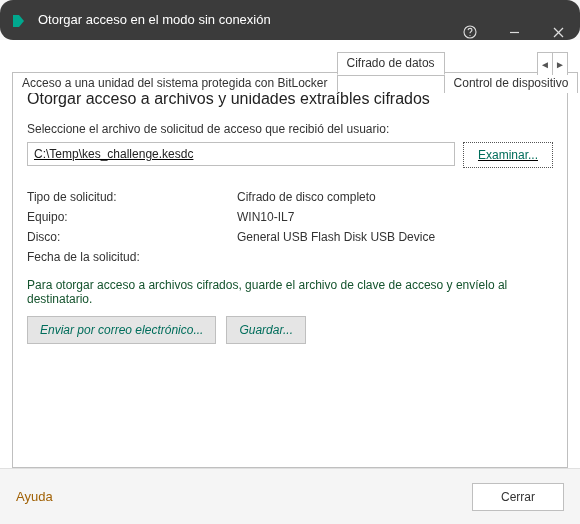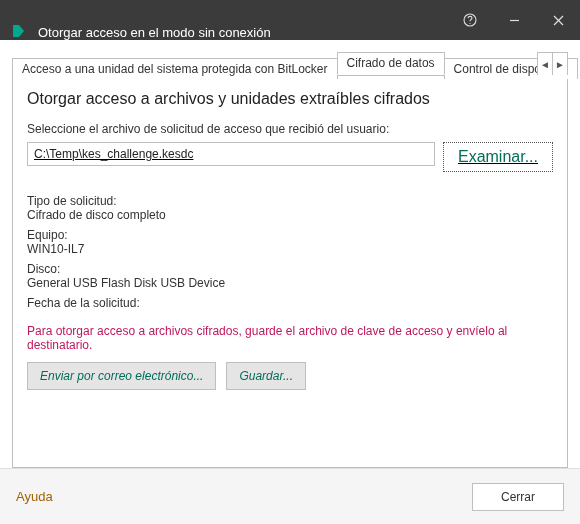--- a/index.html
+++ b/index.html
@@ -1,42 +1,43 @@
 <!DOCTYPE html>
 <html><head>
 <meta charset="utf-8">
 <style>
   * { box-sizing: border-box; margin: 0; padding: 0; font-family: "Segoe UI", Arial, sans-serif; }
   body { width: 580px; height: 524px; background: #f5f5f5; overflow: hidden; }
 
   .titlebar {
     height: 40px; background: #3b3b3b; color: #fff;
-    display: flex; align-items: flex-end; padding: 12px 0 0 10px;
+    display: flex; align-items: flex-start; padding: 12px 0 0 10px;
     font-size: 13px;
+    border-radius: 13px;
   }
   .titlebar .app-icon { width: 18px; height: 18px; margin-right: 10px; }
   .titlebar .title { flex: 1; }
   .titlebar .tb-btn {
     width: 44px; height: 40px; display: flex; align-items: center;
     justify-content: center; color: #ddd; cursor: pointer;
   }
   .titlebar .tb-btn svg { width: 11px; height: 11px; stroke: #ddd; stroke-width: 1.2; fill: none; }
   .titlebar .tb-btn.help svg { width: 14px; height: 14px; stroke-width: 1.1; }
 
   .content { background: #fff; height: calc(524px - 40px - 56px); padding: 12px; position: relative; }
 
   .tabs-outer { position: relative; }
   .tabstrip {
     display: flex; align-items: flex-end; height: 24px; position: relative;
     border-bottom: 1px solid #bfbfbf;
   }
   .tab {
     border: 1px solid #bfbfbf; border-bottom: none;
     padding: 3px 9px; font-size: 12px; color: #333; background: #fff;
-    margin-right: -1px; position: relative; top: 4px; cursor: pointer;
+    margin-right: -1px; position: relative; top: 18px; cursor: pointer;
     white-space: nowrap;
   }
   .tab.active {
     border-bottom: 1px solid #fff; padding-bottom: 4px; top: 0;
     z-index: 2;
   }
   .tab-navs {
     position: absolute; right: 0; top: 0; display: flex; height: 23px;
   }
   .tab-nav {
@@ -50,29 +51,29 @@
   }
 
   .heading { font-size: 16px; color: #222; margin-bottom: 14px; font-weight: 400; }
   .instr { font-size: 12px; color: #333; margin-bottom: 6px; }
   .file-row { display: flex; gap: 8px; margin-bottom: 22px; text-decoration: underline; }
   .file-input {
     flex: 1; border: 1px solid #bfbfbf; height: 24px; padding: 0 6px;
     font-size: 12px; color: #222;
   }
   .dotted-btn {
-    border: 1px dotted #555; padding: 5px 14px; font-size: 16px;
+    border: 1px dotted #555; padding: 5px 14px; font-size: 12px;
     background: #fff; color: #006d5b; cursor: pointer;
   }
 
-  .detail-row { display: flex; font-size: 12px; color: #333; margin-bottom: 6px; flex-direction: column; }
+  .detail-row { display: flex; font-size: 12px; color: #333; margin-bottom: 6px; }
   .detail-label { width: 210px; }
   .detail-value { flex: 1; }
 
-  .para { font-size: 12px; color: #be185d; margin: 14px 0 10px 0; }
+  .para { font-size: 12px; color: #14532d; margin: 14px 0 10px 0; }
 
   .btn-row { display: flex; gap: 10px; }
   .brand-btn {
     border: 1px solid #bfbfbf; padding: 6px 12px; font-size: 12px;
     background: #e5e5e5; color: #006d5b; cursor: pointer; font-style: italic;
   }
 
   .footer {
     height: 56px; background: #f5f5f5; border-top: 1px solid #e0e0e0;
     display: flex; align-items: center; padding: 0 16px;

